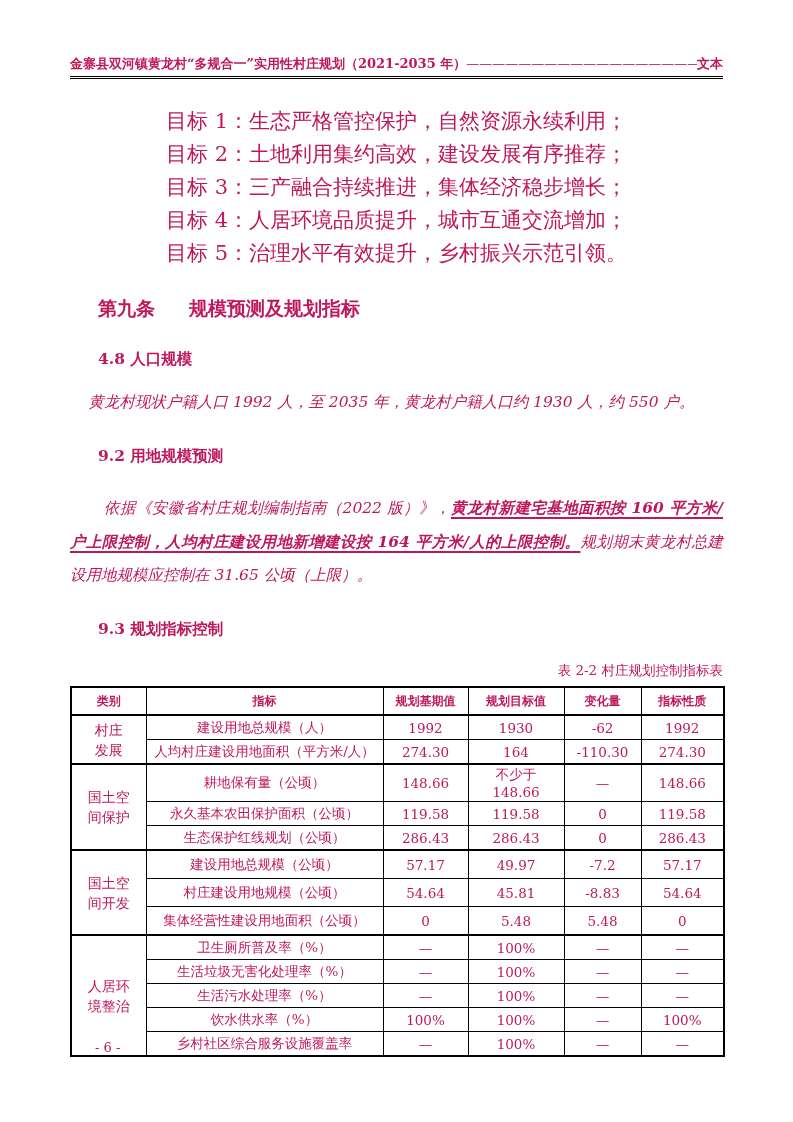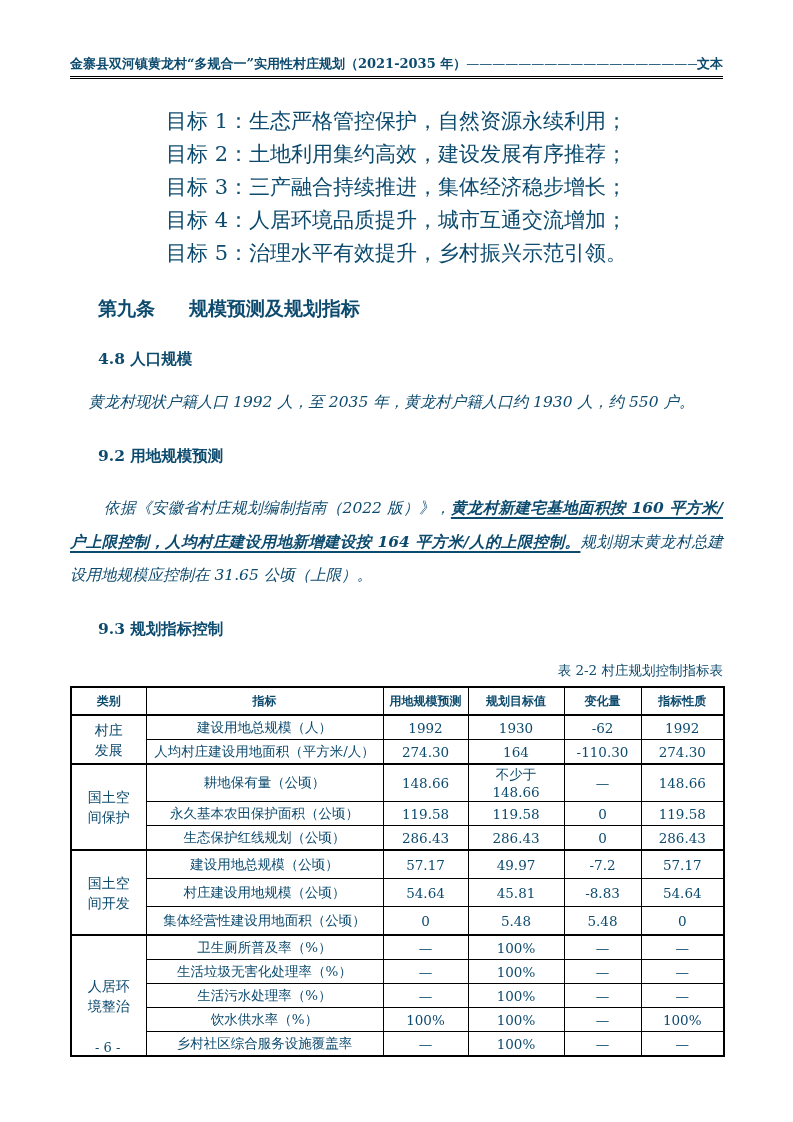--- a/index.html
+++ b/index.html
@@ -1,19 +1,19 @@
 <!DOCTYPE html>
 <html><head>
 <meta charset="utf-8">
 <style>
   html,body{margin:0;padding:0;background:#fff;}
   .page{
     position:relative;
     width:793px;height:1122px;
-    background:#fff;color:#0c4a6e;
+    background:#fff;color:#be185d;
     font-family:"DejaVu Serif","Liberation Serif",serif;
     overflow:hidden;
   }
   
   .doc-header{
     margin:55px 70px 0 70px;
     display:flex;align-items:baseline;
     font-size:13px;font-weight:bold;
     white-space:nowrap;
     border-bottom:3px double #000;
@@ -132,21 +132,21 @@
       <col style="width:237px">
       <col style="width:85px">
       <col style="width:96px">
       <col style="width:77px">
       <col style="width:83px">
     </colgroup>
     <thead>
       <tr>
         <th>类别</th>
         <th>指标</th>
-        <th>用地规模预测</th>
+        <th>规划基期值</th>
         <th>规划目标值</th>
         <th>变化量</th>
         <th>指标性质</th>
       </tr>
     </thead>
     <tbody>
         <tr class="g0 group-start">
           <td rowspan="2" class="cat">村庄
 发展</td>
           <td>建设用地总规模（人）</td>

